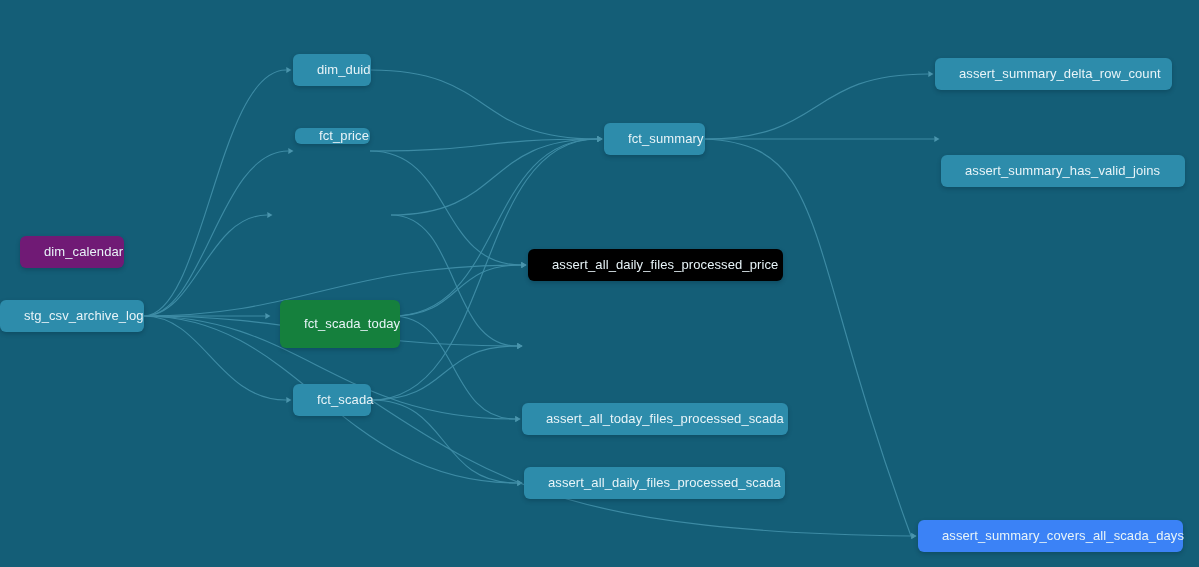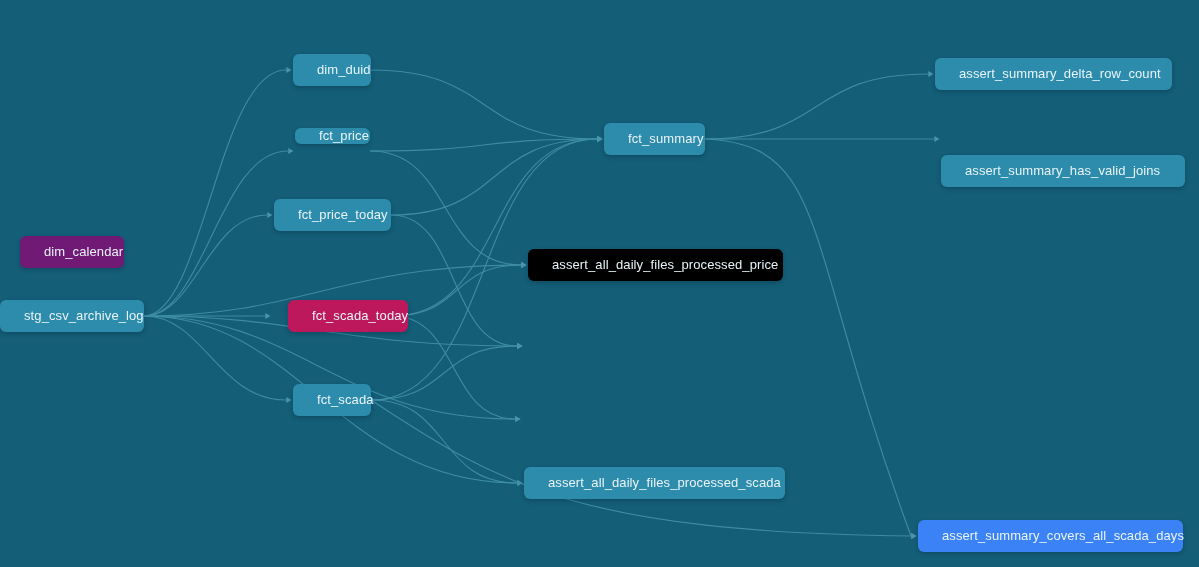--- a/index.html
+++ b/index.html
@@ -118,40 +118,40 @@
       <path d="M371,400 C501,486 581,532 911,536" class="edge-path" stroke="#3f8da6"></path>
       <path d="M916.5,536 L911.3,532.9 L911.3,539.1 Z" class="edge-head"></path>
     </svg>
   <div id="node-layer">
       <div class="dag-node" style="left: 293px; top: 54px; width: 78px; height: 32px; background: rgb(45, 140, 171); color: rgb(232, 244, 248);">
         <span class="dag-node-label">dim_duid</span>
       </div>
       <div class="dag-node" style="left: 295px; top: 128px; width: 75px; height: 16px; background: rgb(45, 140, 171); color: rgb(232, 244, 248);">
         <span class="dag-node-label">fct_price</span>
       </div>
-      <div class="dag-node" style="left: 274px; top: 199px; width: 117px; height: 32px; background: rgb(45, 140, 171); color: rgb(232, 244, 248);">
-        <span class="dag-node-label">fct_price_today</span>
-      </div>
       <div class="dag-node" style="left: 20px; top: 236px; width: 104px; height: 32px; background: #701a75; color: rgb(232, 244, 248);">
         <span class="dag-node-label">dim_calendar</span>
       </div>
       <div class="dag-node" style="left: 0px; top: 300px; width: 144px; height: 32px; background: rgb(45, 140, 171); color: rgb(232, 244, 248);">
         <span class="dag-node-label">stg_csv_archive_log</span>
       </div>
-      <div class="dag-node" style="left: 288px; top: 300px; width: 120px; height: 32px; background: #be185d; color: rgb(232, 244, 248);">
+      <div class="dag-node" style="left: 280px; top: 300px; width: 120px; height: 48px; background: #15803d; color: rgb(232, 244, 248);">
         <span class="dag-node-label">fct_scada_today</span>
       </div>
       <div class="dag-node" style="left: 293px; top: 384px; width: 78px; height: 32px; background: rgb(45, 140, 171); color: rgb(232, 244, 248);">
         <span class="dag-node-label">fct_scada</span>
       </div>
       <div class="dag-node" style="left: 604px; top: 123px; width: 101px; height: 32px; background: rgb(45, 140, 171); color: rgb(232, 244, 248);">
         <span class="dag-node-label">fct_summary</span>
       </div>
       <div class="dag-node" style="left: 528px; top: 249px; width: 255px; height: 32px; background: #000000; color: rgb(232, 244, 248);">
         <span class="dag-node-label">assert_all_daily_files_processed_price</span>
+      </div>
+      <div class="dag-node" style="left: 522px; top: 403px; width: 266px; height: 32px; background: rgb(45, 140, 171); color: rgb(232, 244, 248);">
+        <span class="dag-node-label">assert_all_today_files_processed_scada</span>
       </div>
       <div class="dag-node" style="left: 935px; top: 58px; width: 237px; height: 32px; background: rgb(45, 140, 171); color: rgb(232, 244, 248);">
         <span class="dag-node-label">assert_summary_delta_row_count</span>
       </div>
       <div class="dag-node" style="left: 524px; top: 467px; width: 261px; height: 32px; background: rgb(45, 140, 171); color: rgb(232, 244, 248);">
         <span class="dag-node-label">assert_all_daily_files_processed_scada</span>
       </div>
       <div class="dag-node" style="left: 941px; top: 123px; width: 244px; height: 32px; background: rgb(45, 140, 171); color: rgb(232, 244, 248); margin-top: 32px;">
         <span class="dag-node-label">assert_summary_has_valid_joins</span>
       </div>

